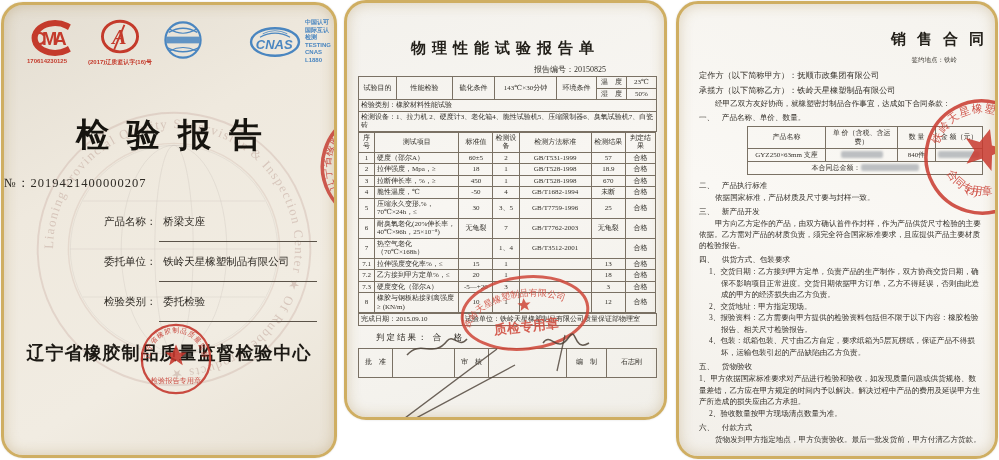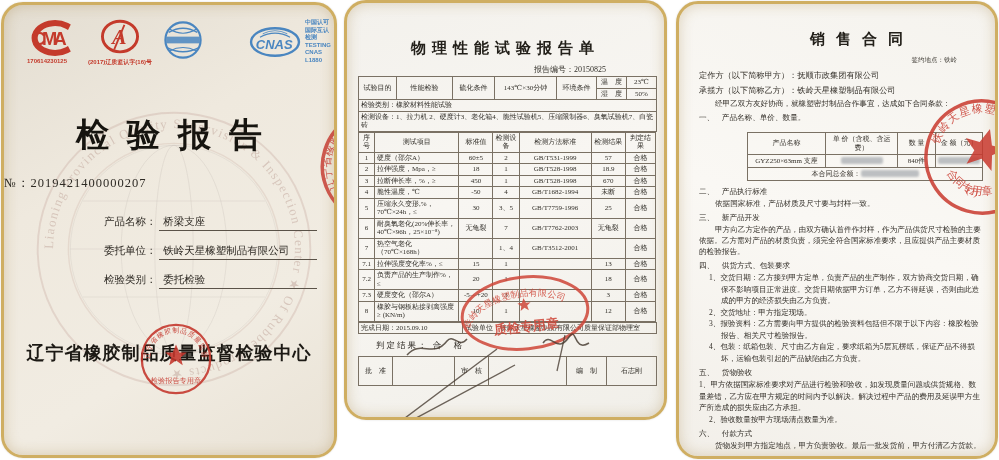--- a/index.html
+++ b/index.html
@@ -14,50 +14,50 @@
   .logo-row{position:absolute;left:12px;top:14px;display:flex;align-items:flex-start;gap:10px;}
   .logo-block{display:flex;flex-direction:column;align-items:center;justify-content:space-between;}
   .logo-caption{font-family:"Liberation Sans",sans-serif;font-size:6px;font-weight:bold;color:#c43a2b;margin-top:1px;white-space:nowrap;}
   .cnas-wrap{display:flex;align-items:center;gap:4px;margin-left:35px;}
   .cnas-lines{font-family:"Liberation Sans",sans-serif;font-size:6px;font-weight:bold;color:#4a86c0;line-height:7.5px;}
   .r-title{position:absolute;left:0;right:0;top:108px;text-align:center;font-family:"Liberation Sans","DejaVu Sans",sans-serif;
            font-size:33px;font-weight:900;letter-spacing:18px;text-indent:18px;color:#16140f;}
   .r-no{position:absolute;left:0;right:0;top:170px;text-align:left;font-size:12.5px;letter-spacing:1px;color:#2e2a24;}
   .r-fields{position:absolute;left:100px;top:210px;font-size:10.5px;color:#2e2a24;}
   .r-field{margin-bottom:13px;white-space:nowrap;}
-  .r-field .val{display:inline-block;min-width:152px;border-bottom:1px solid #5a5248;padding:0 2px 1px 4px;}
+  .r-field .val{display:inline-block;min-width:152px;border-bottom:1px solid #5a5248;padding:0 2px 12px 4px;}
   .r-org{position:absolute;left:0;right:0;top:336px;text-align:center;font-family:"Liberation Sans",sans-serif;
          font-size:18px;font-weight:800;letter-spacing:1px;color:#1c1914;}
   .watermark{position:absolute;left:26px;top:100px;opacity:.55;pointer-events:none;}
   .stamp{position:absolute;pointer-events:none;}
   
   #card2{left:344px;top:0;width:323px;height:420px;
          background:linear-gradient(160deg,#f3f1ec 0%,#f8f6f2 45%,#f1efe9 100%);}
   .t-title{position:absolute;left:0;right:0;top:36px;text-align:center;font-size:15px;font-weight:bold;letter-spacing:6px;color:#23201a;}
   .t-no{position:absolute;right:58px;top:61px;font-size:8px;color:#33302a;text-align:center;}
   .t-zone{position:absolute;left:11px;top:73px;width:298px;font-size:7px;color:#33302a;}
   table.doc{border-collapse:collapse;width:298px;table-layout:fixed;}
   table.doc td{border:1px solid #7a7164;padding:1px 2px;text-align:center;vertical-align:middle;
                font-size:7px;line-height:8.5px;overflow:hidden;}
   table.doc td.left{text-align:left;}
   .verdict-line{margin:6px 0 4px 18px;font-size:8.5px;letter-spacing:2px;color:#2e2a24;}
   .sig-overlay{position:absolute;left:0;top:0;pointer-events:none;}
   
   #card3{left:676px;top:1px;width:322px;height:458px;
          background:linear-gradient(200deg,#f5f3ee 0%,#faf8f4 50%,#f2efe9 100%);}
-  .c-title{position:absolute;left:0;right:0;top:26px;text-align:center;font-size:15px;font-weight:bold;letter-spacing:11px;text-indent:11px;color:#23201a;padding-left:39px;}
+  .c-title{position:absolute;left:0;right:0;top:26px;text-align:right;font-size:15px;font-weight:bold;letter-spacing:11px;text-indent:11px;color:#23201a;padding-left:39px;}
   .c-loc{position:absolute;right:38px;top:52px;font-size:6.5px;color:#44403a;}
   .c-body{position:absolute;left:20px;top:64px;width:284px;font-size:7.6px;line-height:11px;color:#34302a;}
   .c-body p{margin:0;}
   p[data-style="party"]{font-size:8.2px;line-height:15px;}
   p[data-style="indent"]{text-indent:16px;}
   p[data-style="heading"]{margin-top:2px;line-height:13px;}
   p[data-style="list"]{padding-left:22px;text-indent:-12px;line-height:11.5px;}
   p[data-style="list2"]{line-height:11.5px;}
-  table.ct{border-collapse:collapse;table-layout:fixed;margin:8px 0 4px 48px;width:235px;}
+  table.ct{border-collapse:collapse;table-layout:fixed;margin:2px 0 4px 48px;width:235px;}
   table.ct td{border:1px solid #7a7164;padding:1.5px 2px;text-align:center;font-size:7px;line-height:9px;}
   .redact{display:inline-block;width:42px;height:7px;background:#a9adb2;filter:blur(1.2px);border-radius:2px;opacity:.75;vertical-align:middle;}
   .redact.wide{width:58px;}
   .total-cell{text-align:center;}
 </style>
 </head>
 <body>
 
 <div class="strip">
 
@@ -306,21 +306,21 @@
                 <td class="left">拉伸强度变化率%，≤</td>
                 <td>15</td>
                 <td>1</td>
                 <td></td>
                 <td>13</td>
                 <td>合格</td>
               </tr>
 
               <tr>
                 <td>7.2</td>
-                <td class="left">负责产品的生产制作%，≤</td>
+                <td class="left">乙方接到甲方定单%，≤</td>
                 <td>20</td>
                 <td>1</td>
                 <td></td>
                 <td>18</td>
                 <td>合格</td>
               </tr>
 
               <tr>
                 <td>7.3</td>
                 <td class="left">硬度变化（邵尔A）</td>

